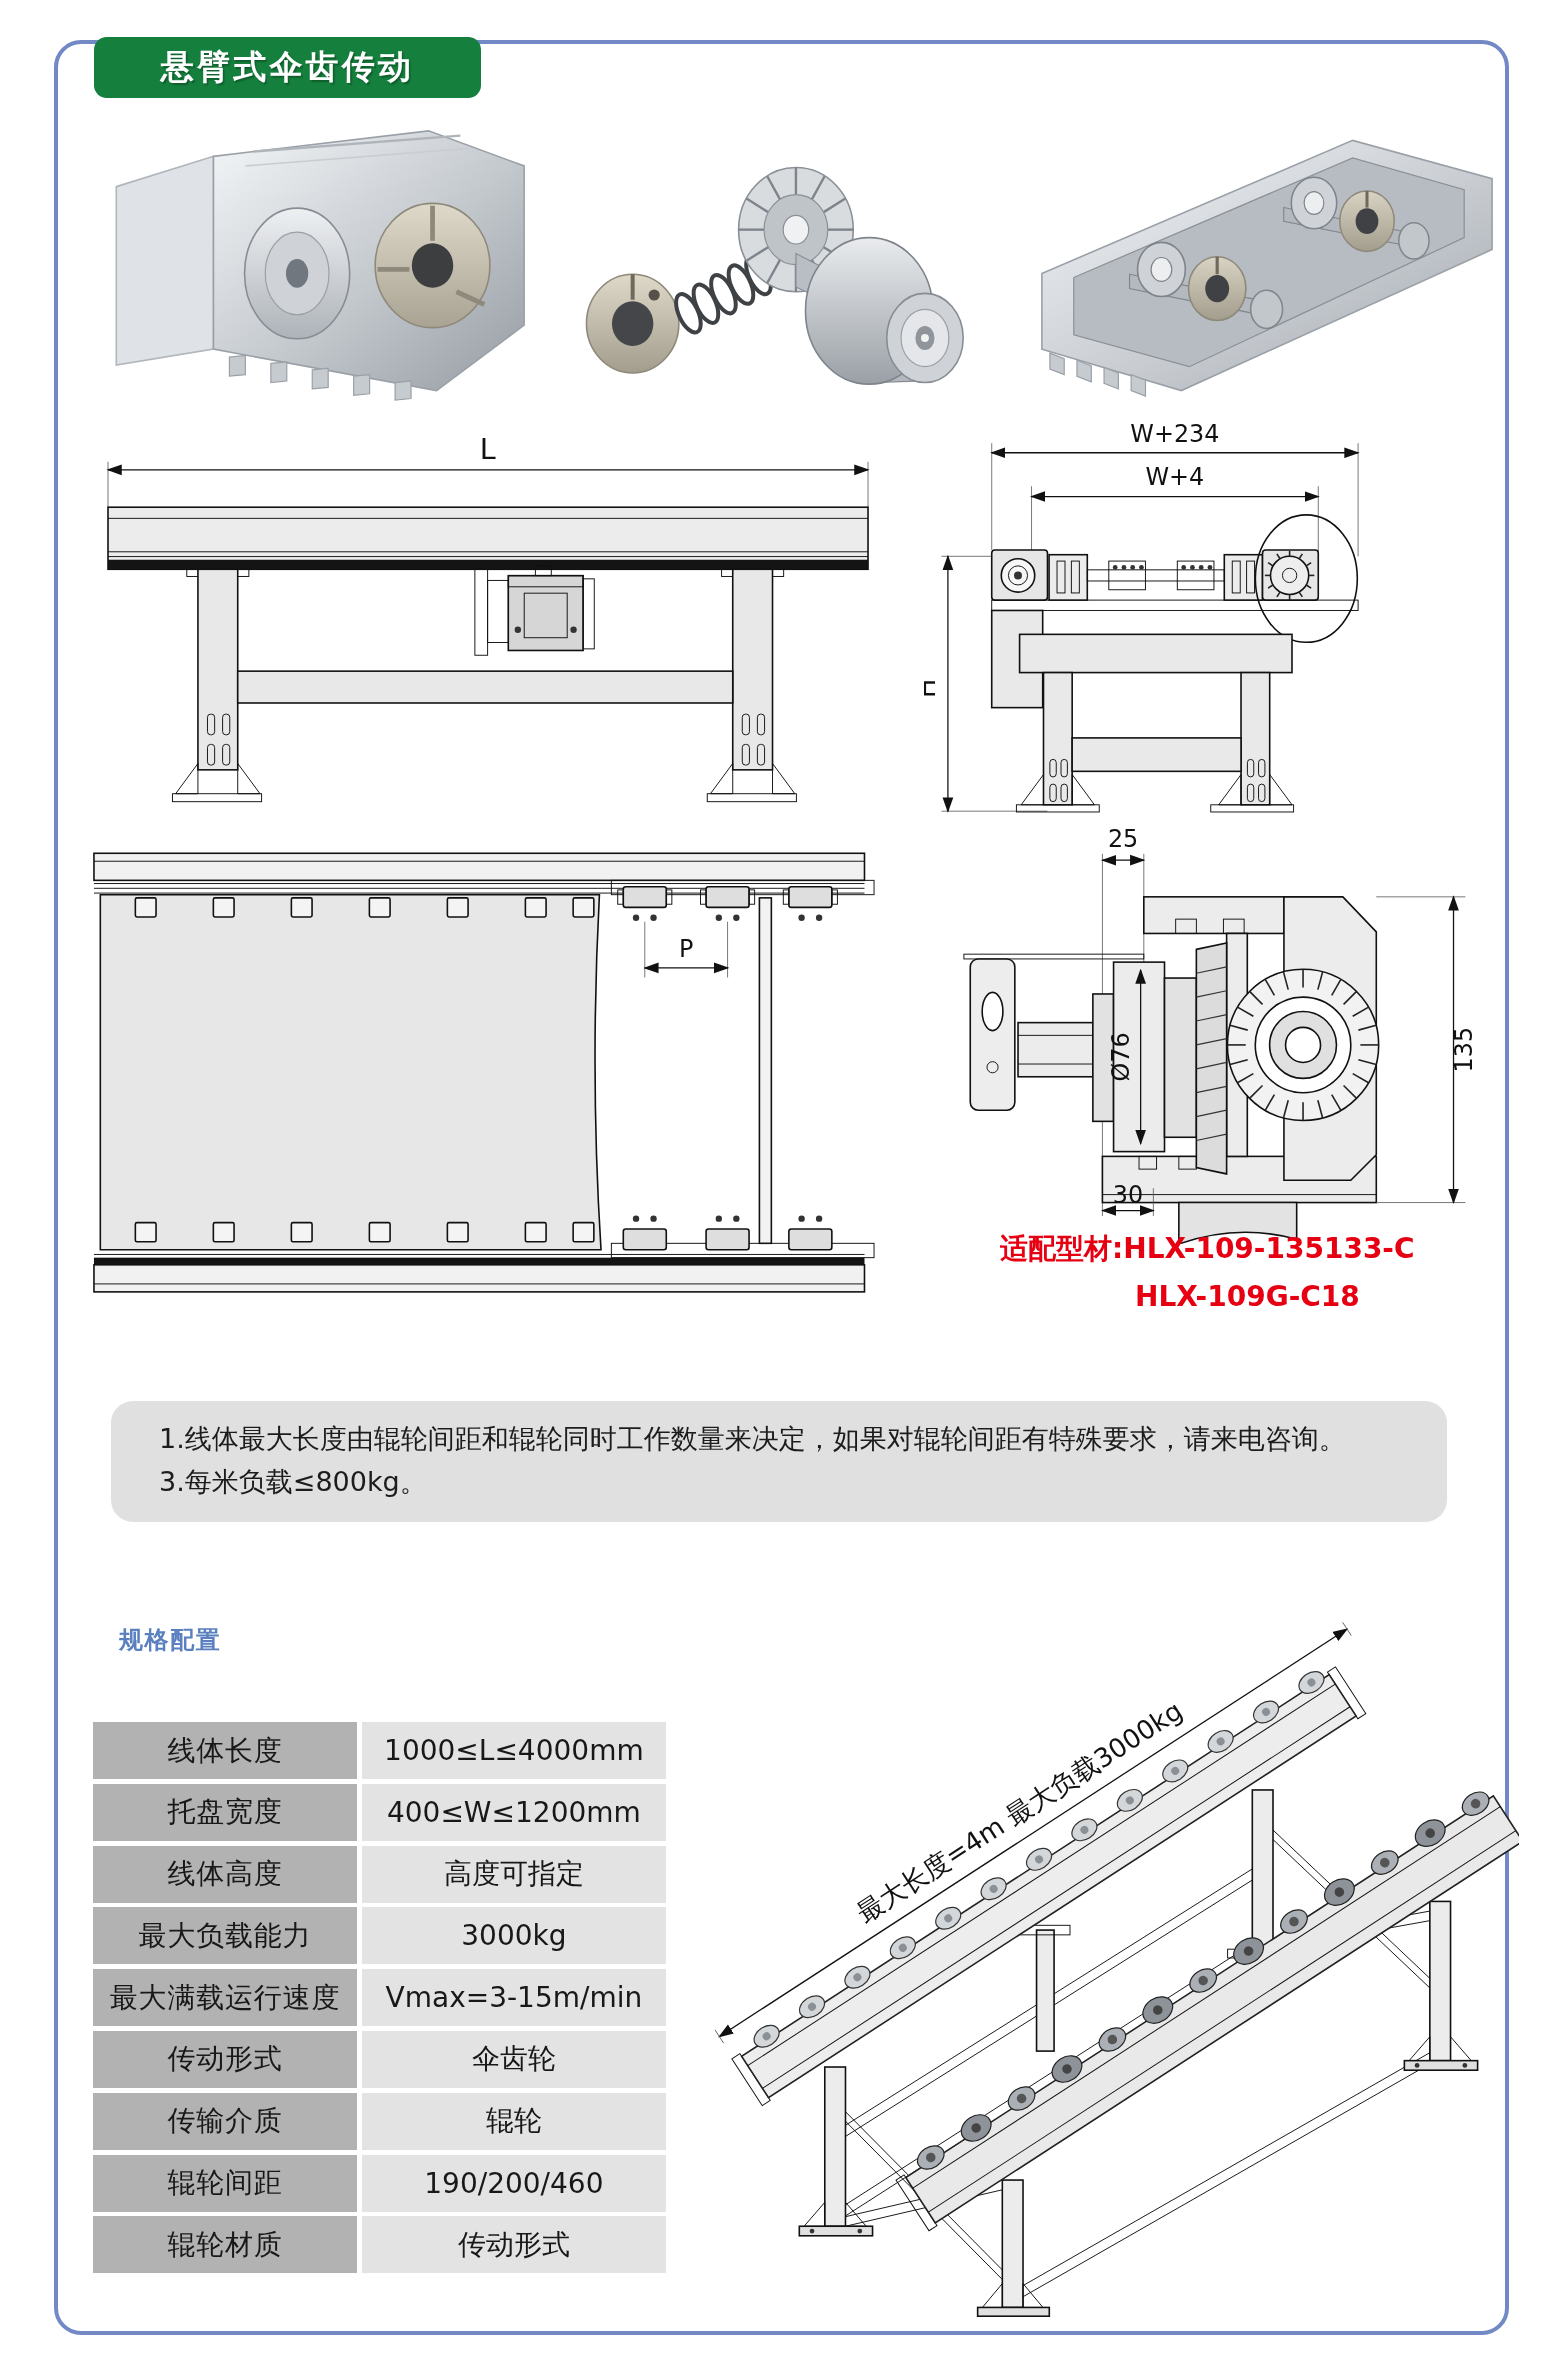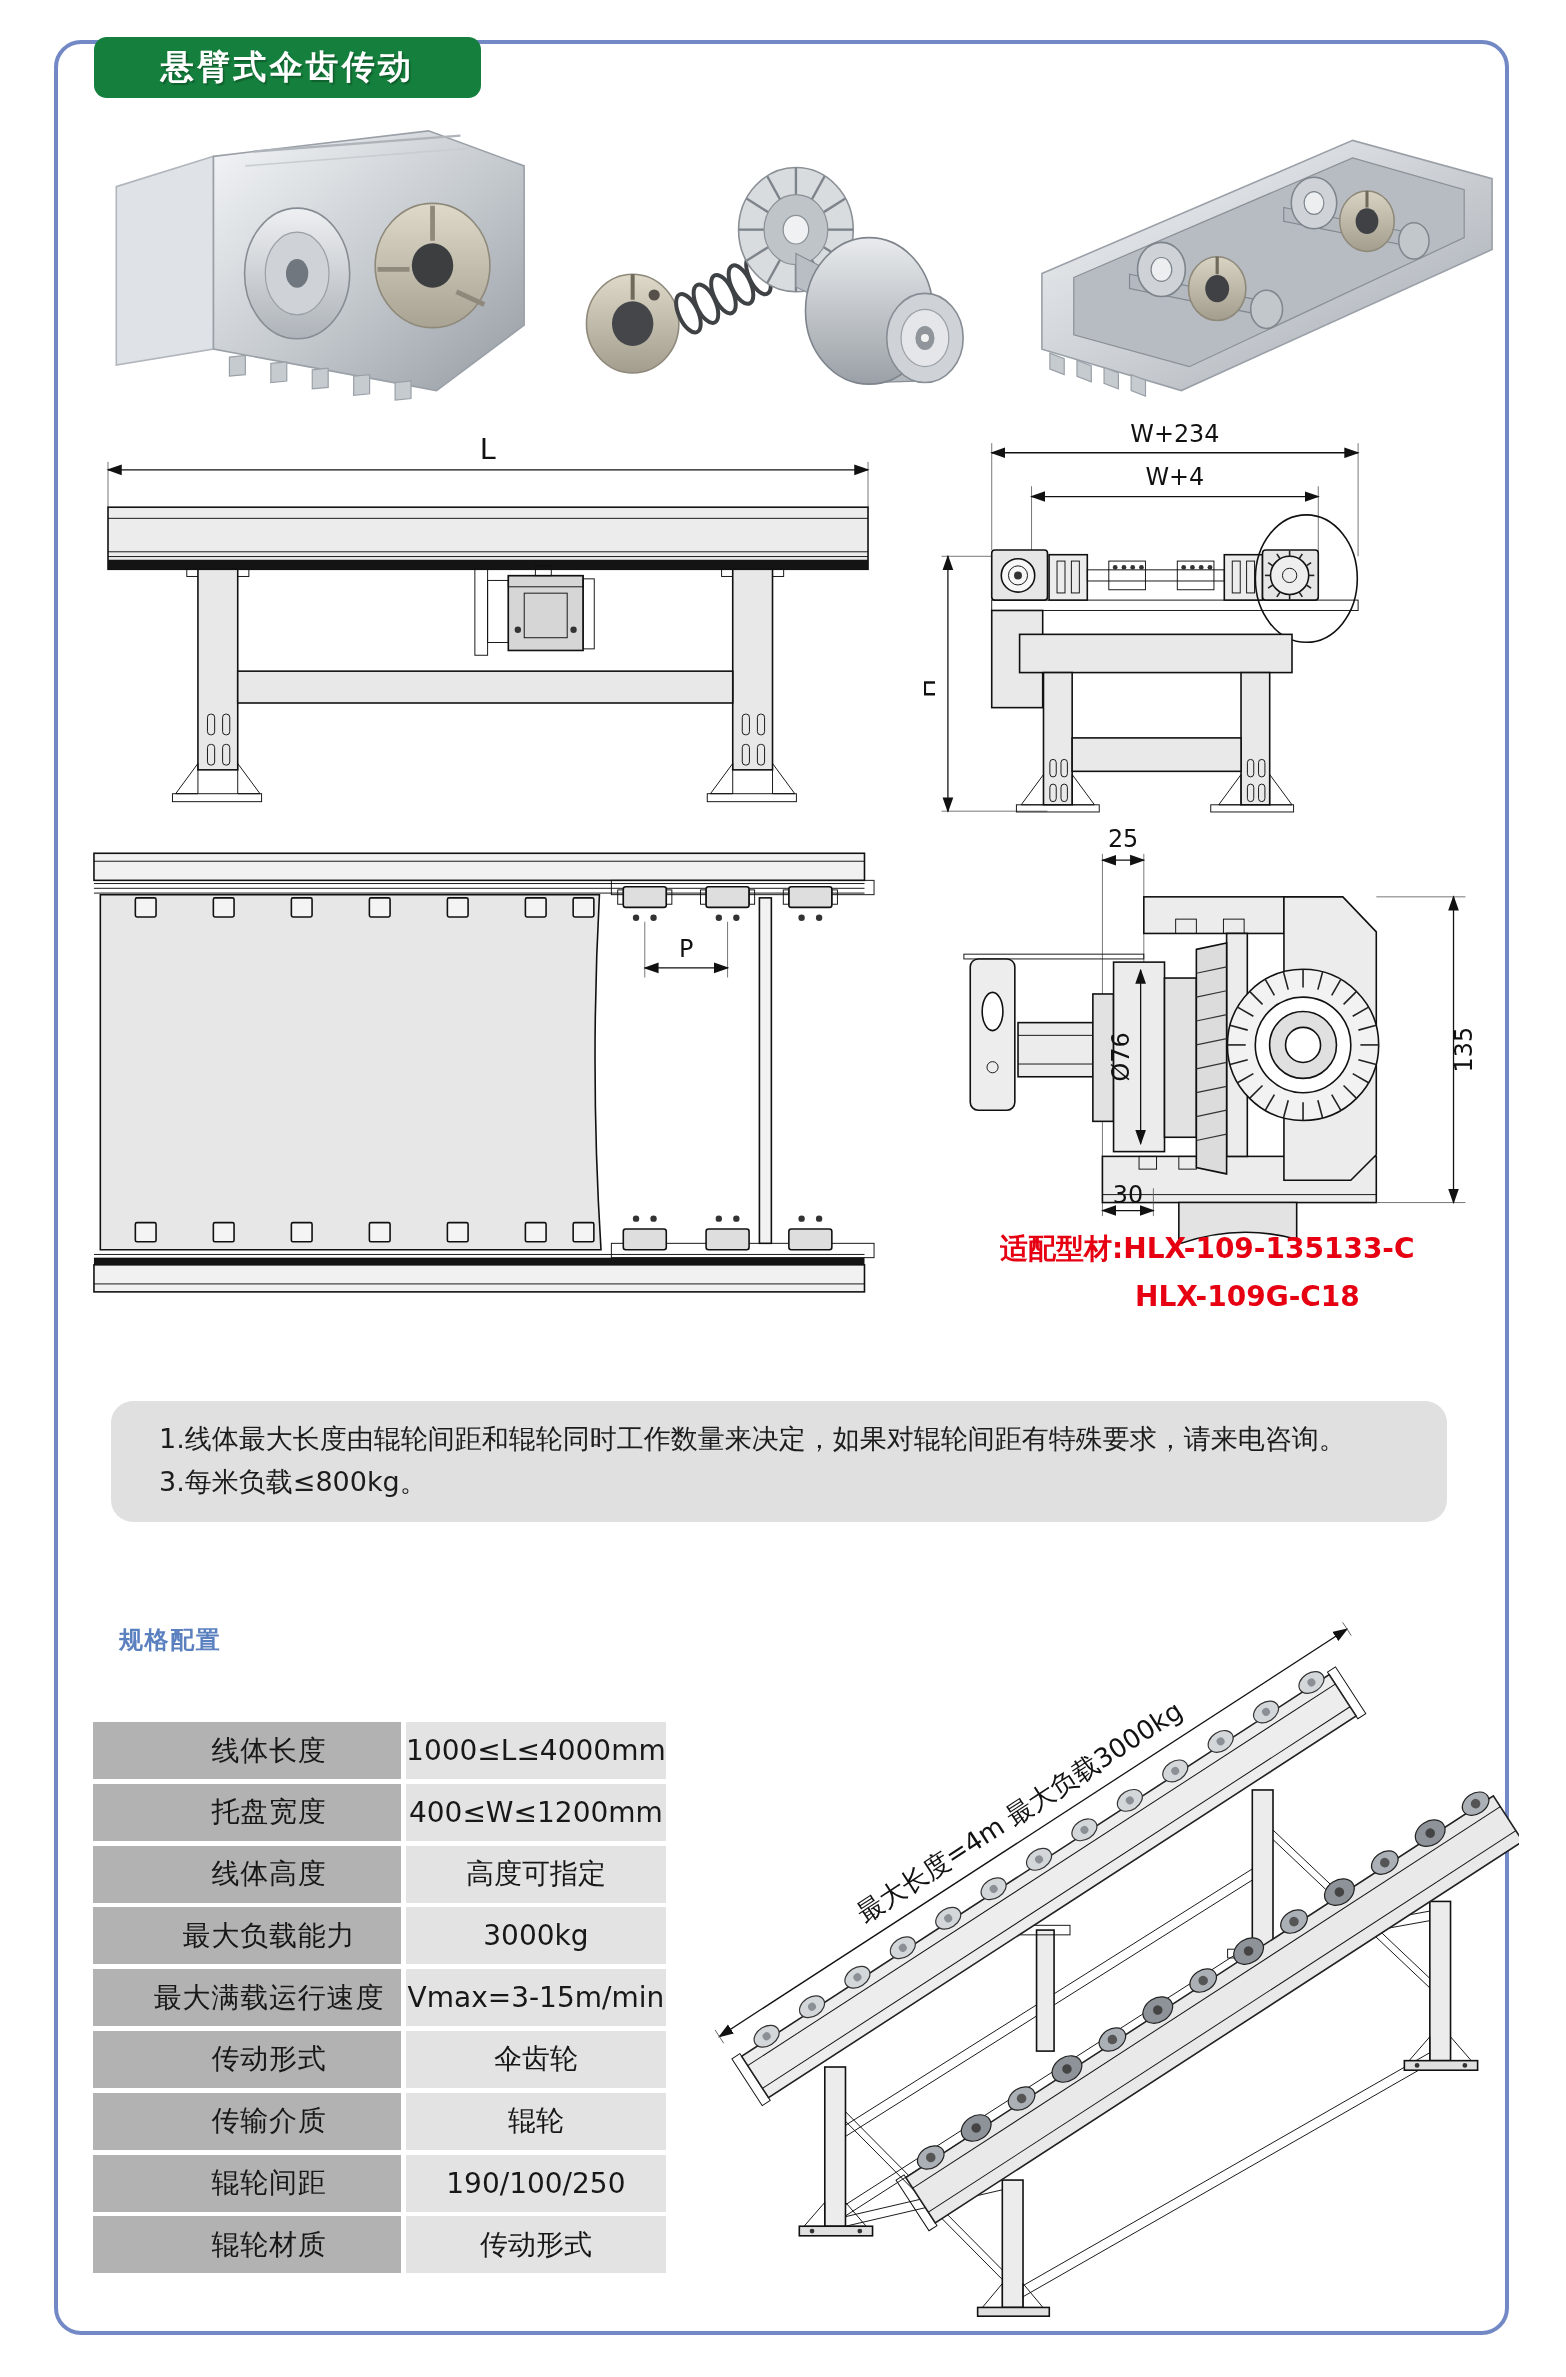--- a/index.html
+++ b/index.html
@@ -25,21 +25,21 @@
   .note-box{
     left:111px;top:1401px;width:1336px;height:121px;background:#e0e0e0;
     border-radius:22px;box-sizing:border-box;padding:16px 48px;
   }
   .note-box p{margin:0;font-size:27px;line-height:43px;color:#1c1c1c}
   .spec-heading{left:119px;top:1624px;font-size:24px;font-weight:bold;color:#5b80c0;letter-spacing:1.6px}
   .spec-table{left:93px;top:1722px;width:573px;display:flex;flex-direction:column;gap:4.8px}
   .spec-row{display:flex;gap:4.8px;height:57px}
   .spec-label{
     width:264px;background:#b2b2b2;display:flex;align-items:center;justify-content:center;
-    font-size:28px;color:#181818;letter-spacing:0.8px;padding-left:44px;
+    font-size:28px;color:#181818;letter-spacing:0.8px;
   }
   .spec-value{
     flex:1;background:#e3e3e3;display:flex;align-items:center;justify-content:center;
     font-size:28px;color:#181818;
   }
   svg{display:block}
   svg text{font-family:"DejaVu Sans","Liberation Sans",sans-serif;fill:#111}
   .dim{stroke:#111;stroke-width:1.6;fill:none}
   .ext{stroke:#555;stroke-width:1;fill:none}
   .oln{stroke:#111;stroke-width:2;}
@@ -493,21 +493,21 @@
   <div class="spec-row">
     <div class="spec-label">传动形式</div>
     <div class="spec-value">伞齿轮</div>
   </div>
   <div class="spec-row">
     <div class="spec-label">传输介质</div>
     <div class="spec-value">辊轮</div>
   </div>
   <div class="spec-row">
     <div class="spec-label">辊轮间距</div>
-    <div class="spec-value">190/100/250</div>
+    <div class="spec-value">190/200/460</div>
   </div>
   <div class="spec-row">
     <div class="spec-label">辊轮材质</div>
     <div class="spec-value">传动形式</div>
   </div>
 </div>
 
 <svg class="abs" style="left:699px;top:1613px" width="820" height="709" viewBox="0 0 1030 890">
   <defs>
     <marker id="a5" viewBox="0 0 10 7" refX="9" refY="3.5" markerWidth="12" markerHeight="9" orient="auto-start-reverse">

